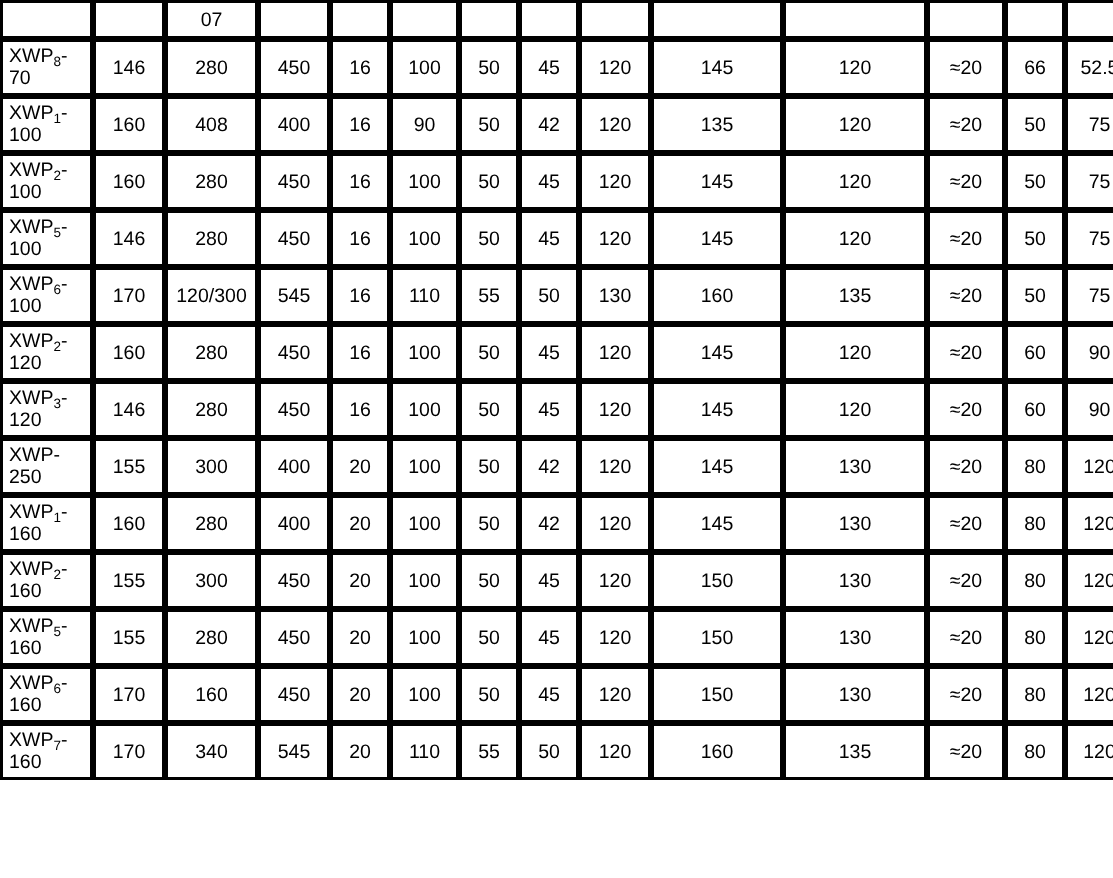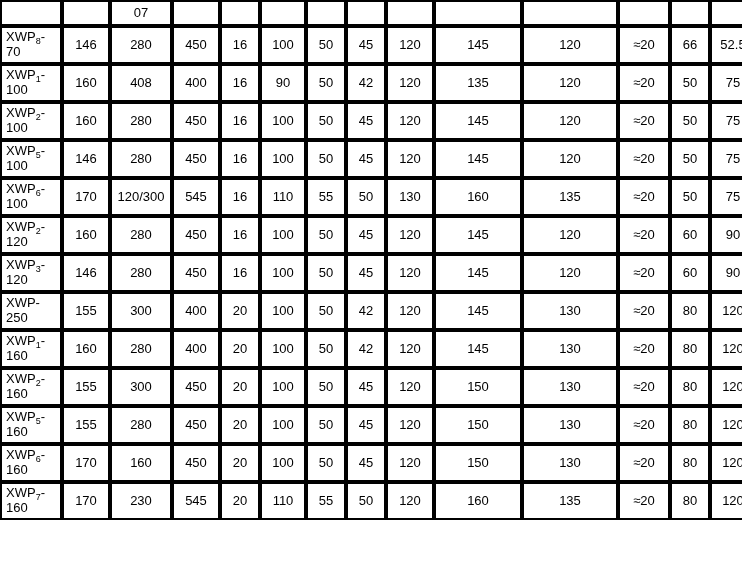--- a/index.html
+++ b/index.html
@@ -279,21 +279,21 @@
         <td class="num">120</td>
         <td class="num">150</td>
         <td class="num">130</td>
         <td class="num">≈20</td>
         <td class="num">80</td>
         <td class="num">120</td>
       </tr>
       <tr>
         <td class="model">XWP<sub>7</sub>-160</td>
         <td class="num">170</td>
-        <td class="num">230</td>
+        <td class="num">340</td>
         <td class="num">545</td>
         <td class="num">20</td>
         <td class="num">110</td>
         <td class="num">55</td>
         <td class="num">50</td>
         <td class="num">120</td>
         <td class="num">160</td>
         <td class="num">135</td>
         <td class="num">≈20</td>
         <td class="num">80</td>

